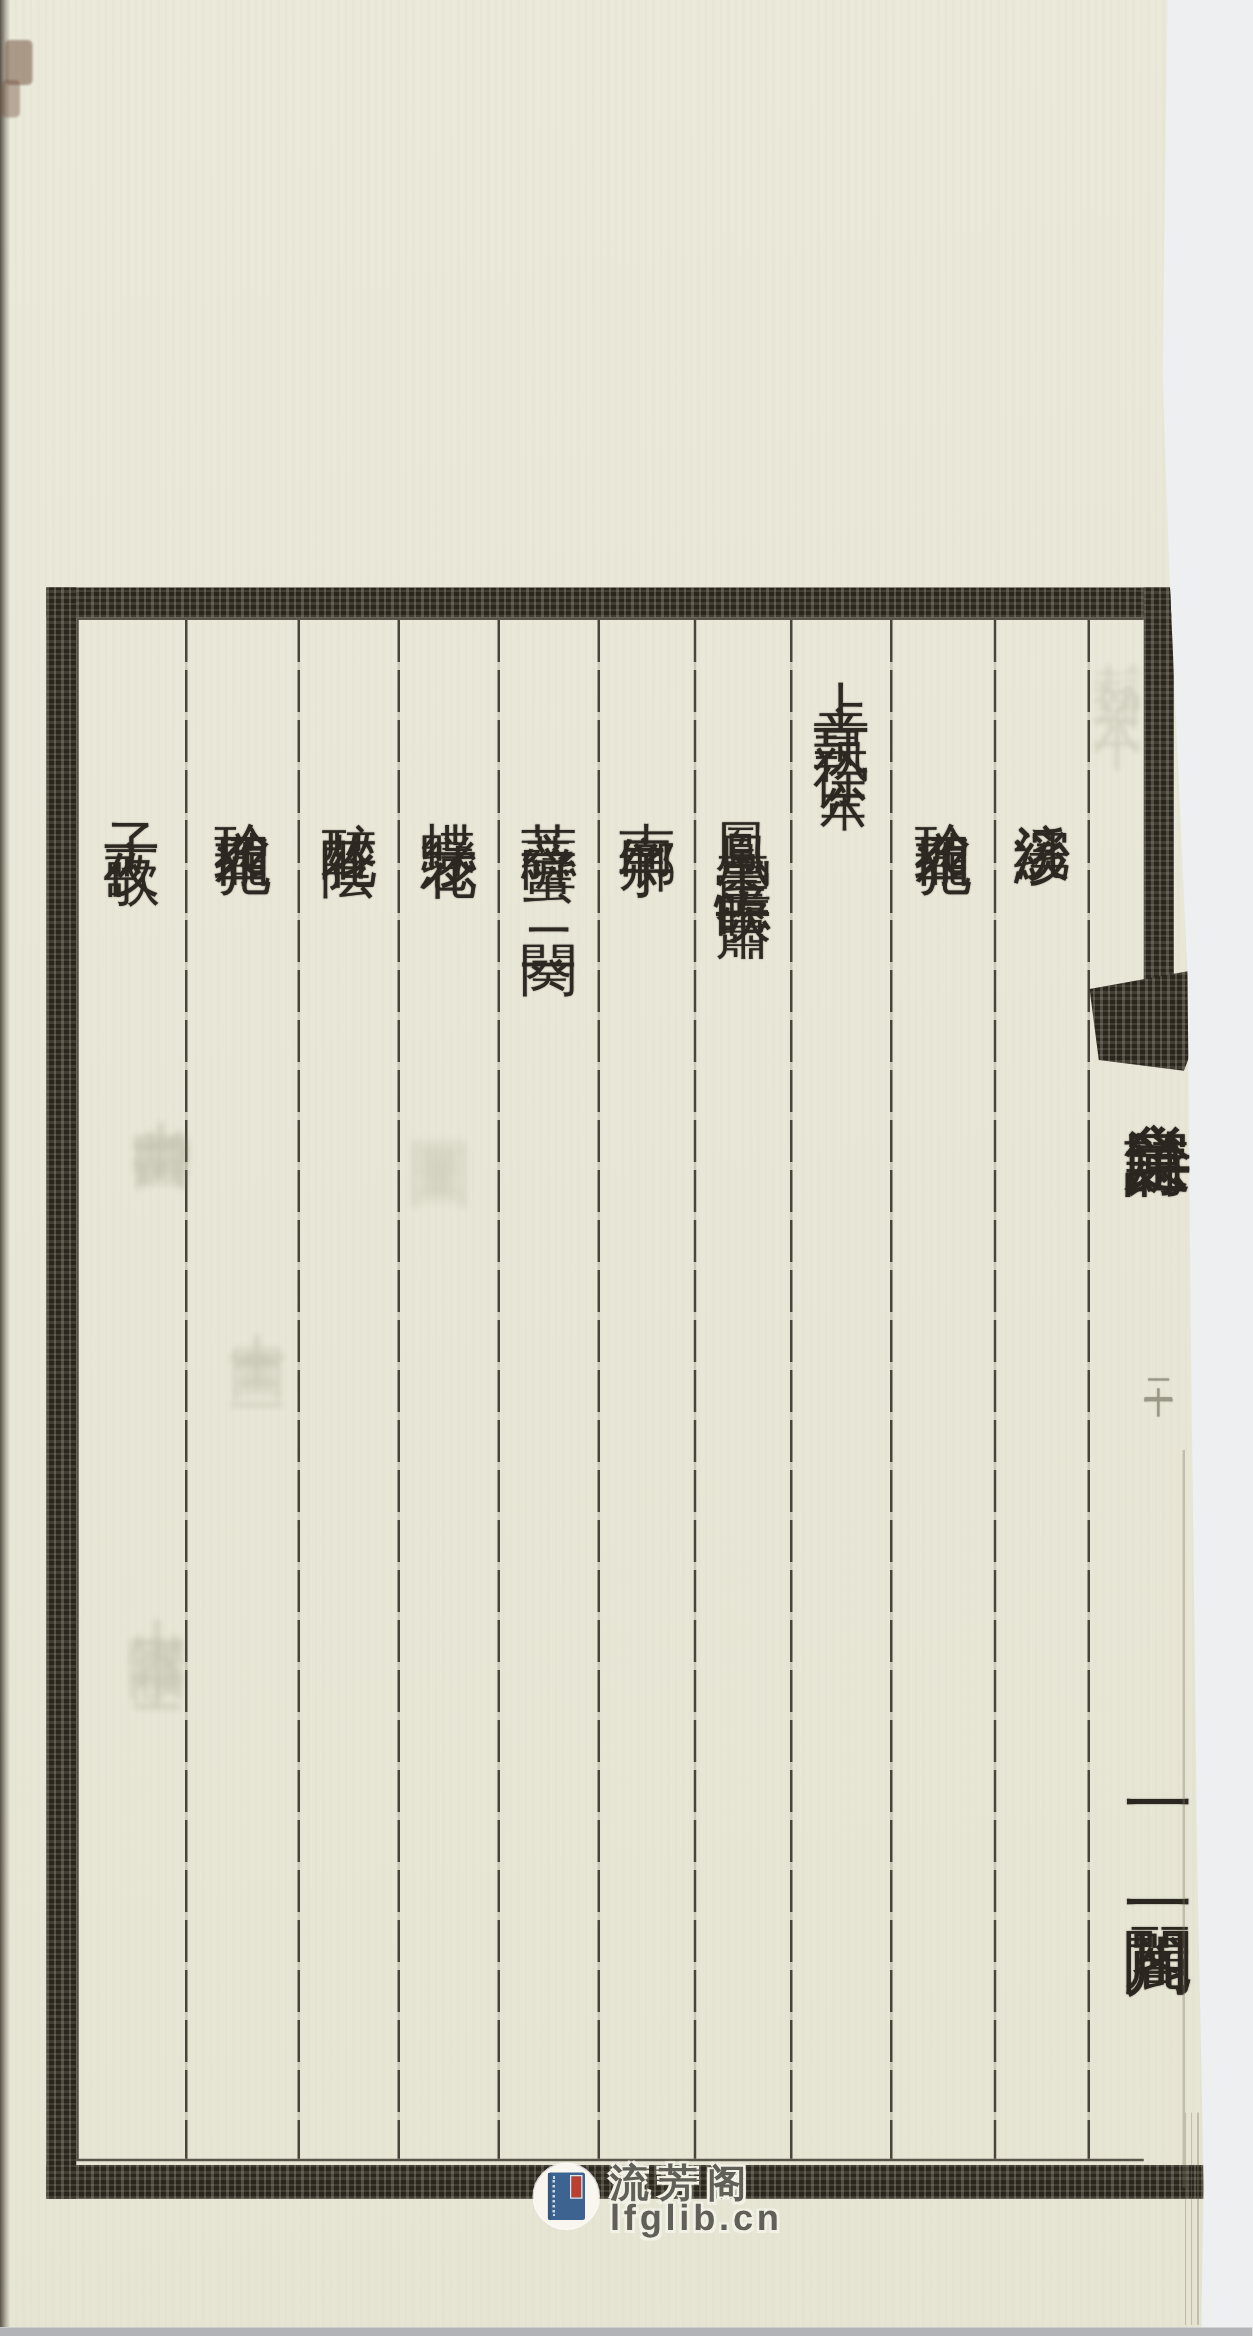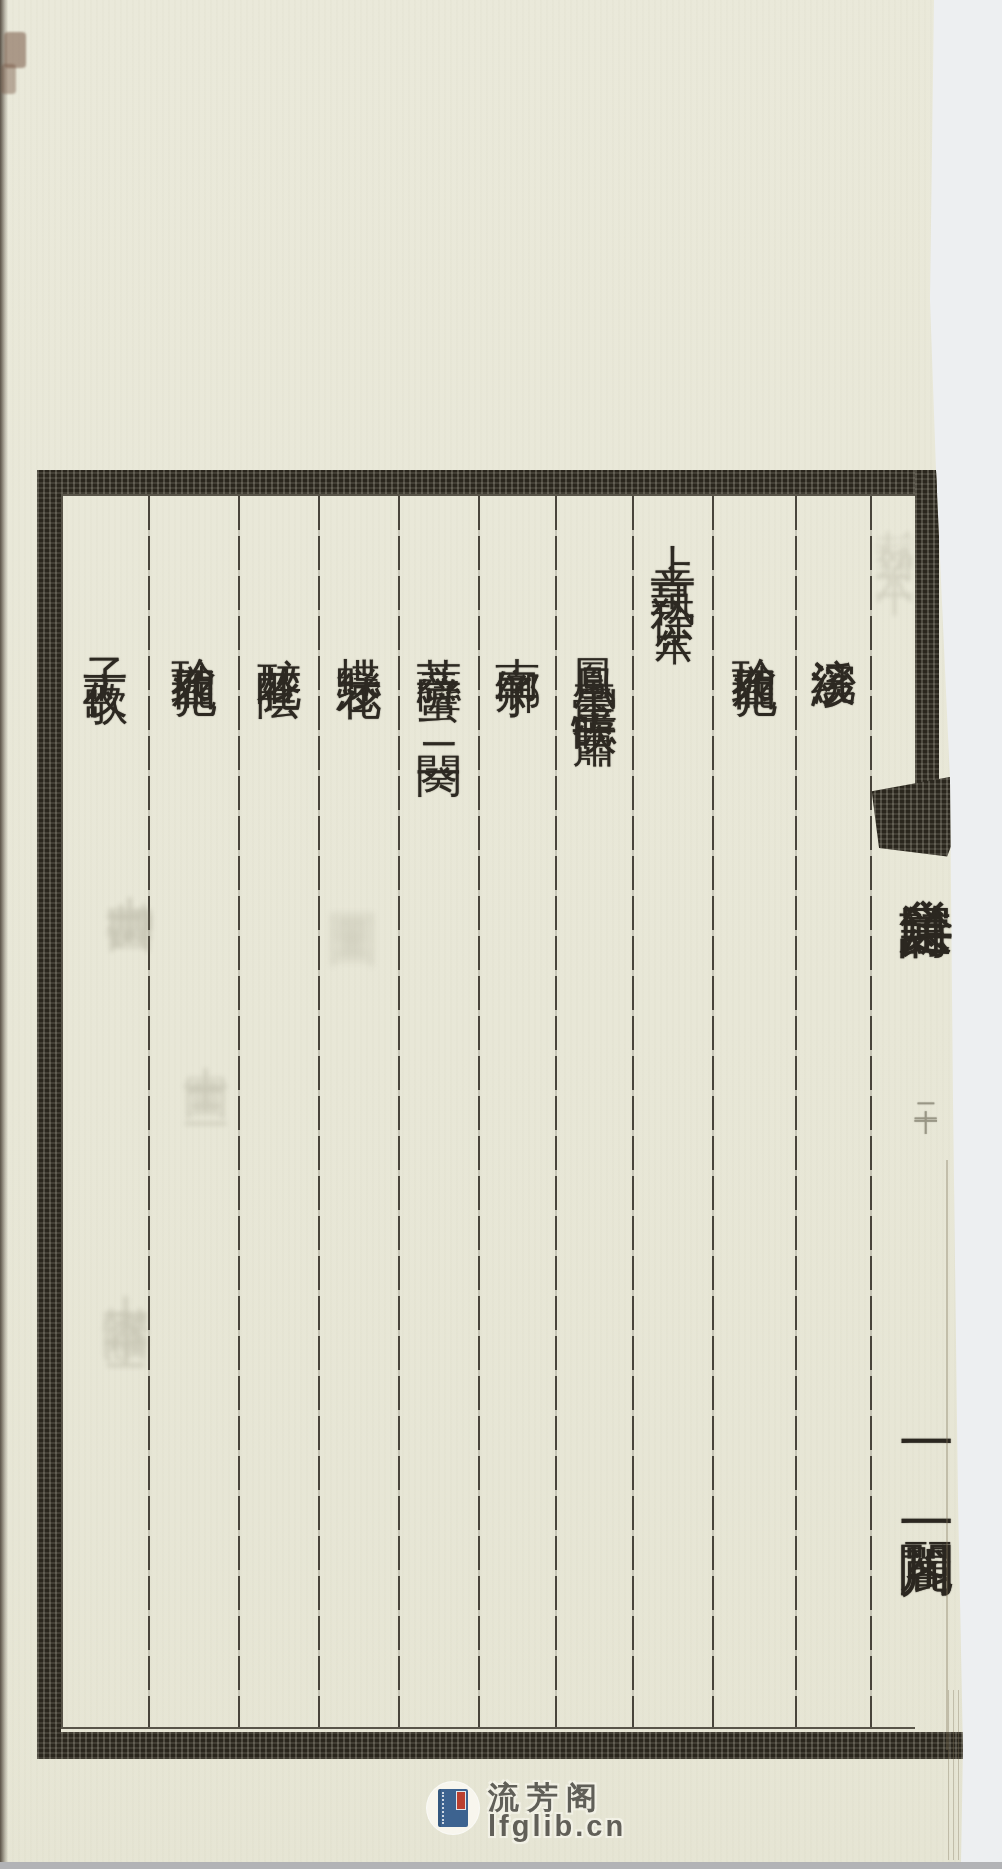--- a/index.html
+++ b/index.html
@@ -76,21 +76,21 @@
   
   .bleed{position:absolute;display:flex;justify-content:center;pointer-events:none;}
   .bleed .vtext{color:#7d7a66;text-shadow:none;transform:scaleX(-1);filter:blur(2.4px);}
   .b1{left:98px;top:858px;width:62px;} .b1 .vtext{font-size:48px;opacity:.30;padding-top:0;}
   .b2{left:318px;top:872px;width:68px;} .b2 .vtext{font-size:52px;opacity:.20;padding-top:0;filter:blur(3px);}
   .b3{left:172px;top:1030px;width:66px;} .b3 .vtext{font-size:46px;opacity:.26;padding-top:0;letter-spacing:12px;}
   .b4{left:93px;top:1258px;width:64px;} .b4 .vtext{font-size:46px;opacity:.28;padding-top:0;letter-spacing:10px;}
   .b5{left:872px;top:500px;width:44px;} .b5 .vtext{font-size:38px;opacity:.22;padding-top:0;letter-spacing:16px;filter:blur(2px);}
 
   
-  .wm{position:absolute;left:427px;top:1782px;display:flex;align-items:flex-start;}
+  .wm{position:absolute;left:427px;top:1731px;display:flex;align-items:flex-start;}
   .wm-circle{width:52px;height:52px;border-radius:50%;background:#f8f6ee;
     box-shadow:0 0 0 1px rgba(255,255,255,.8);display:flex;align-items:center;justify-content:center;}
   .wm-book{width:27px;height:38px;background:#3d6390;border-radius:2px;position:relative;
     border-left:3px solid #35587f;}
   .wm-book::before{content:"";position:absolute;left:1px;top:3px;bottom:3px;width:0;
     border-left:2px dotted rgba(255,255,255,.75);}
   .wm-label{position:absolute;right:3px;top:3px;width:8px;height:17px;background:#bb4030;
     outline:1px solid rgba(255,255,255,.85);}
   .wm-text{margin-left:9px;}
   .wm-cn{font-size:31px;font-weight:bold;color:#605f58;letter-spacing:8px;line-height:32px;

